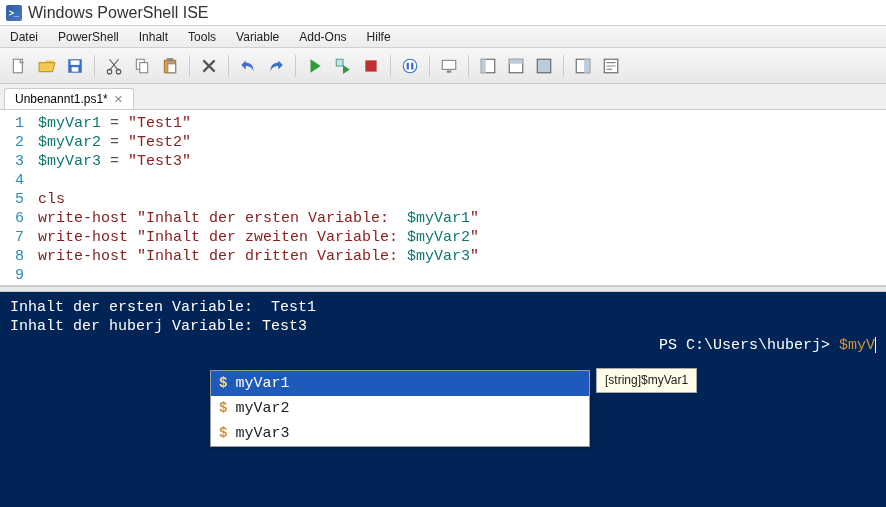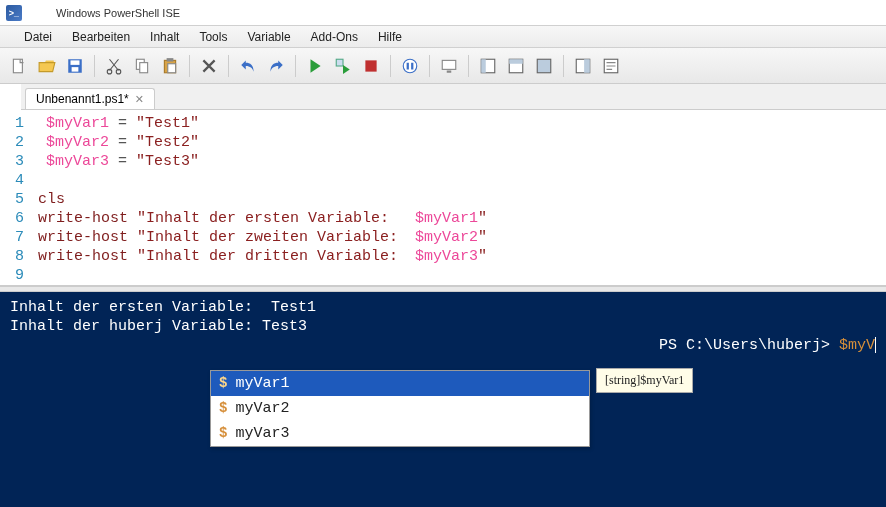--- a/index.html
+++ b/index.html
@@ -1,70 +1,70 @@
 <!DOCTYPE html>
 <html><head>
 <meta charset="utf-8">
 <style>
 * { margin: 0; padding: 0; box-sizing: border-box; }
 body { font-family: "Segoe UI", Tahoma, sans-serif; font-size: 12px; background: #fff; width: 886px; height: 507px; overflow: hidden; }
 
 .titlebar { background: #fff; border-bottom: 1px solid #d0d0d0; padding: 4px 6px; display: flex; align-items: center; gap: 6px; height: 26px; }
 .titlebar .app-icon { width: 16px; height: 16px; background: linear-gradient(135deg,#2c5aa0,#4a7bc7); color:#fff; font-size:9px; font-weight:bold; display:flex; align-items:center; justify-content:center; border-radius:2px; }
-.titlebar .title { color: #333; font-size: 11px; margin-left: 28px; }
-
-.menubar { background: linear-gradient(#f7f7f7,#ececec); border-bottom: 1px solid #d0d0d0; display: flex; padding: 2px 14px; height: 22px; }
+.titlebar .title { color: #333; font-size: 16px; }
+
+.menubar { background: linear-gradient(#f7f7f7,#ececec); border-bottom: 1px solid #d0d0d0; display: flex; padding: 2px 0; height: 22px; }
 .menubar .menu-item { padding: 2px 10px; color: #222; cursor: default; }
 
 .toolbar { background: linear-gradient(#f7f7f7,#e8e8e8); border-bottom: 1px solid #ccc; display: flex; align-items: center; padding: 4px 6px; gap: 2px; height: 36px; }
 .toolbar .tbtn { width: 26px; height: 26px; display:flex; align-items:center; justify-content:center; cursor:pointer; border-radius:2px; }
 .toolbar .sep { width:1px; height:22px; background:#ccc; margin:0 4px; }
 .toolbar svg { width:18px; height:18px; }
 
-.tabstrip { background: #f0f0f0; display:flex; padding: 4px 4px 0 4px; height: 26px; border-bottom:1px solid #ccc;margin-left:21px; }
+.tabstrip { background: #f0f0f0; display:flex; padding: 4px 4px 0 4px; height: 26px; border-bottom:1px solid #ccc; }
 .tab { background:#fff; border:1px solid #ccc; border-bottom:none; padding: 2px 10px; font-size:12px; display:flex; align-items:center; gap:6px; border-radius: 3px 3px 0 0; }
 .tab .close { color:#888; font-size:11px; cursor:pointer; }
 
 .editor { background:#fff; padding: 4px 0 4px 8px; font-family: Consolas, "Courier New", monospace; font-size: 15px; line-height: 19px; height: 176px; overflow:auto; border-bottom:1px solid #ccc; }
 .editor .line { display:flex; }
 .editor .ln { width: 30px; color:#2b8bb9; text-align:right; padding-right:14px; user-select:none; }
 .editor .code { white-space:pre; }
-.tk-var { color:#ec4899;margin-left:8px; }
+.tk-var { color:#0f766e; }
 .tk-op { color:#555; }
 .tk-str { color:#8b2020; }
 .tk-cmd { color:#7f1d1d; }
 
 .splitter { height: 6px; background:#e8e8e8; border-top:1px solid #ccc; border-bottom:1px solid #ccc; cursor:ns-resize; }
 
 .console { background:#012456; color:#fff; font-family: Consolas,"Courier New",monospace; font-size:15px; line-height:19px; padding: 6px 10px; height: 254px; position:relative; }
 .console .out { white-space:pre; }
 .console .prompt-line { white-space:pre;text-align:right; }
 .console .prompt-input { color:#d68f3a; }
 .console .caret { display:inline-block; width:1px; height:16px; background:#fff; vertical-align:middle; animation: blink 1s step-end infinite; }
 @keyframes blink { 50% { opacity:0; } }
 
 .intellisense { position:absolute; left:210px; top:78px; background:#fff; border:1px solid #999; min-width:380px; box-shadow:1px 2px 4px rgba(0,0,0,0.2); display:flex; }
 .intellisense .list { flex:1; }
 .intellisense .item { display:flex; align-items:center; gap:8px; padding:3px 8px; color:#222; cursor:pointer; }
 .intellisense .item.selected { background:#1e5abc; color:#fff; }
 .intellisense .icon { color:#d68f3a; font-weight:bold; font-size:14px; }
 .intellisense .item.selected .icon { color:#ffd78a; }
-.tooltip { position:absolute; left:596px; top:76px; background:#fffde8; border:1px solid #aaa; padding:2px 8px; color:#222; font-family:Liberation Serif, serif; font-size:12px; white-space:nowrap; }
+.tooltip { position:absolute; left:596px; top:76px; background:#fffde8; border:1px solid #aaa; padding:2px 8px; color:#222; font-family:Liberation Sans, sans-serif; font-size:12px; white-space:nowrap; }
 </style>
 </head>
 <body>
 
 <div class="titlebar">
   <div class="app-icon">&gt;_</div>
   <div class="title">Windows PowerShell ISE</div>
 </div>
 
 <div class="menubar" id="menubar">
     <div class="menu-item">Datei</div>
-    <div class="menu-item">Bearbeiten</div>
+    <div class="menu-item">PowerShell</div>
     <div class="menu-item">Inhalt</div>
     <div class="menu-item">Tools</div>
     <div class="menu-item">Variable</div>
     <div class="menu-item">Add-Ons</div>
     <div class="menu-item">Hilfe</div>
   </div>
 
 <div class="toolbar" id="toolbar">
     <div class="tbtn">
       <svg viewBox="0 0 16 16">

